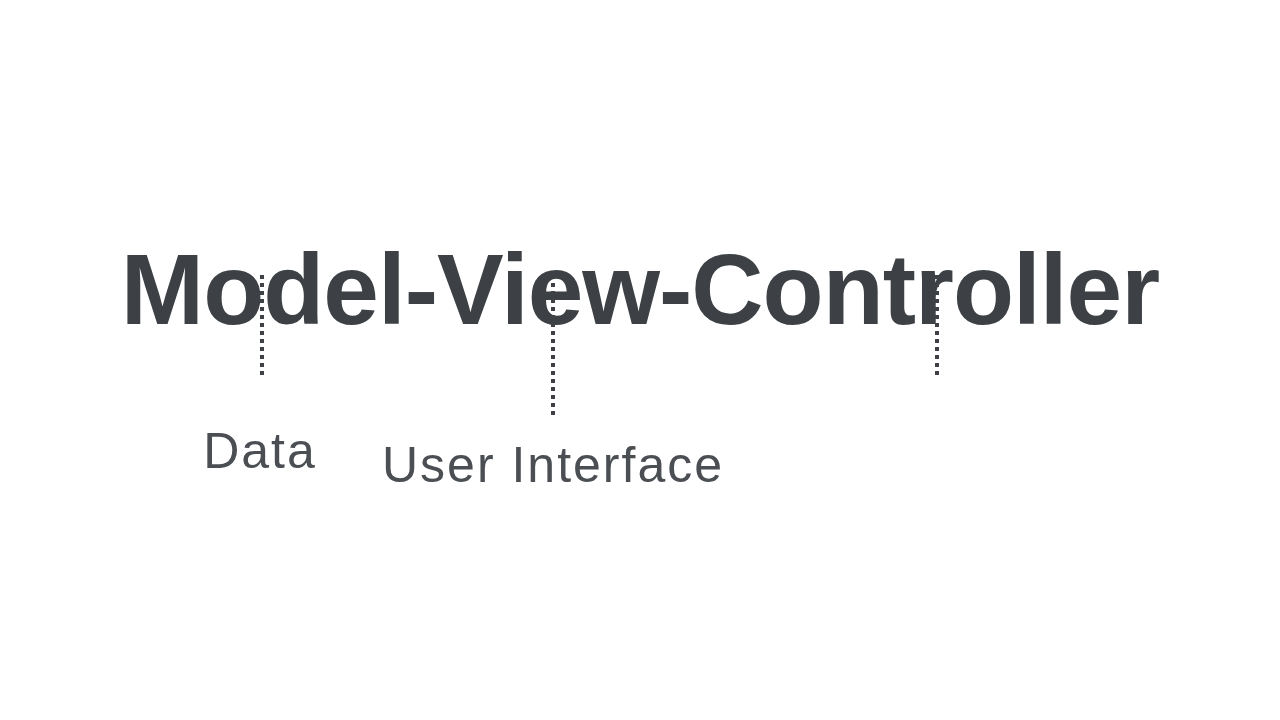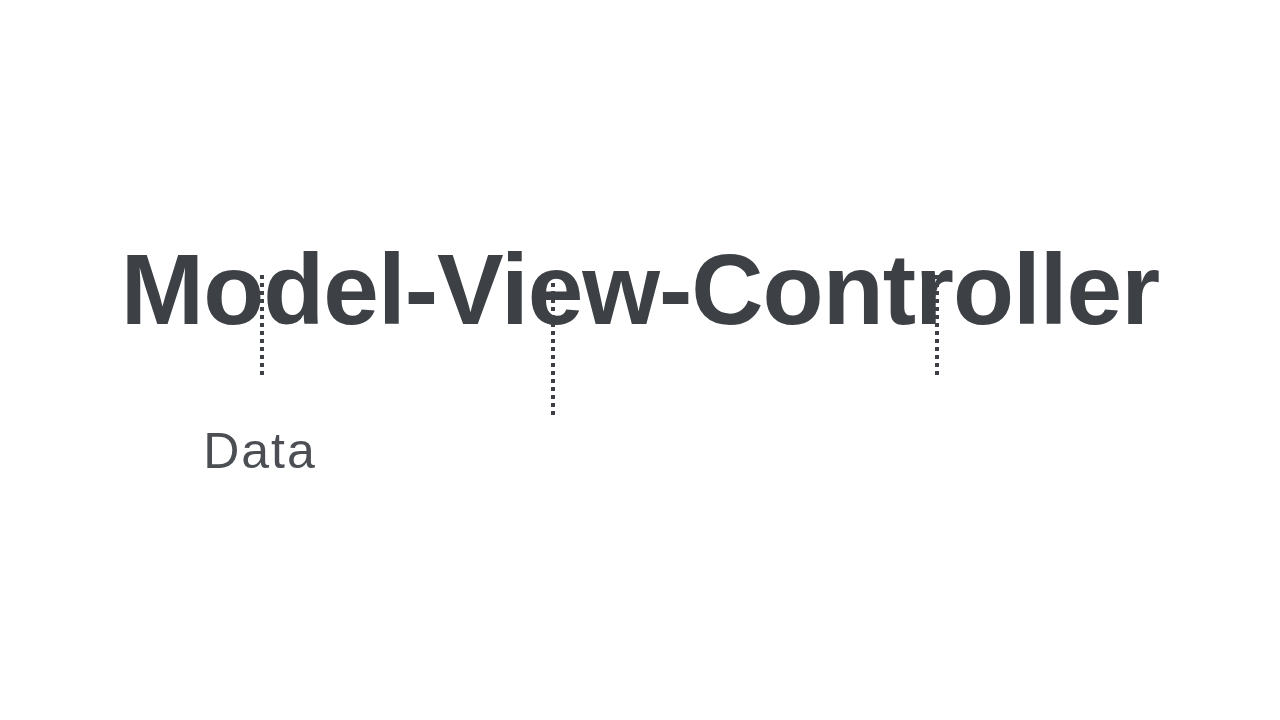--- a/index.html
+++ b/index.html
@@ -63,14 +63,15 @@
 
 <div class="stage">
 
   <h1 class="diagram-title">Model-View-Controller</h1>
 
   <div class="connector model"></div>
   <div class="connector view"></div>
   <div class="connector controller"></div>
 
   <div class="component-label model">Data</div>
+  <div class="component-label view">User Interface</div>
 
 </div>
 
 </body></html>

